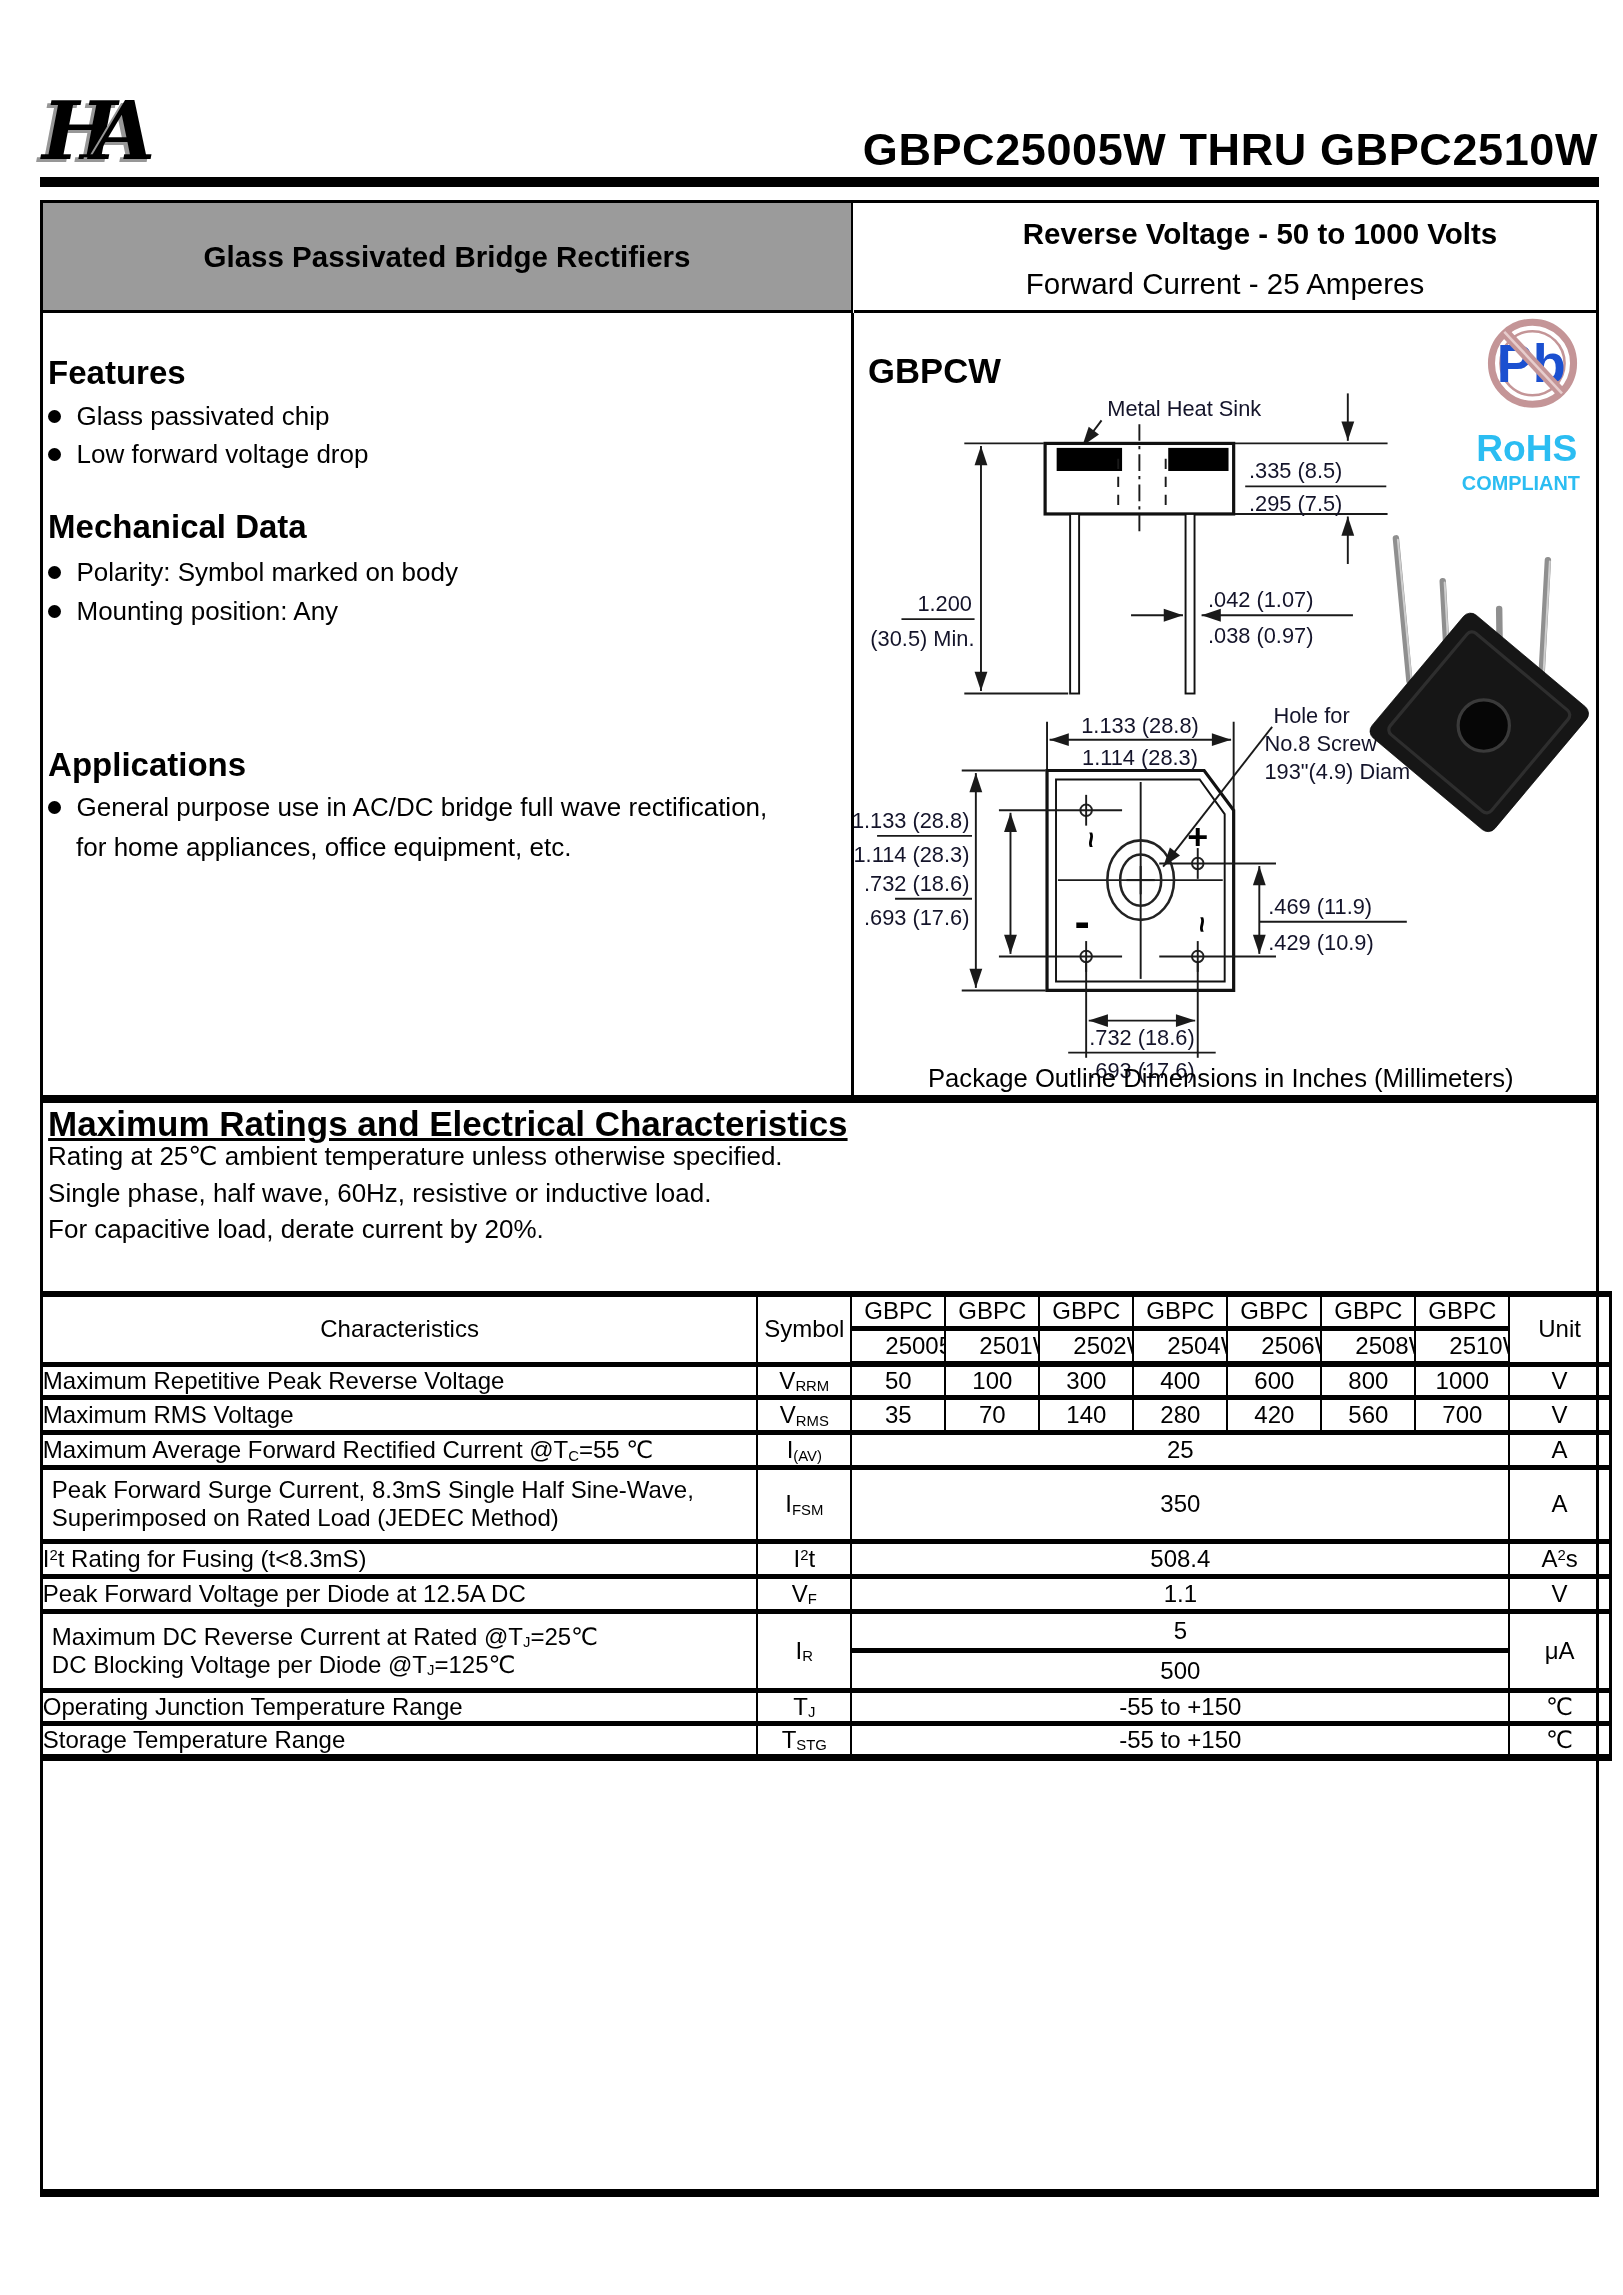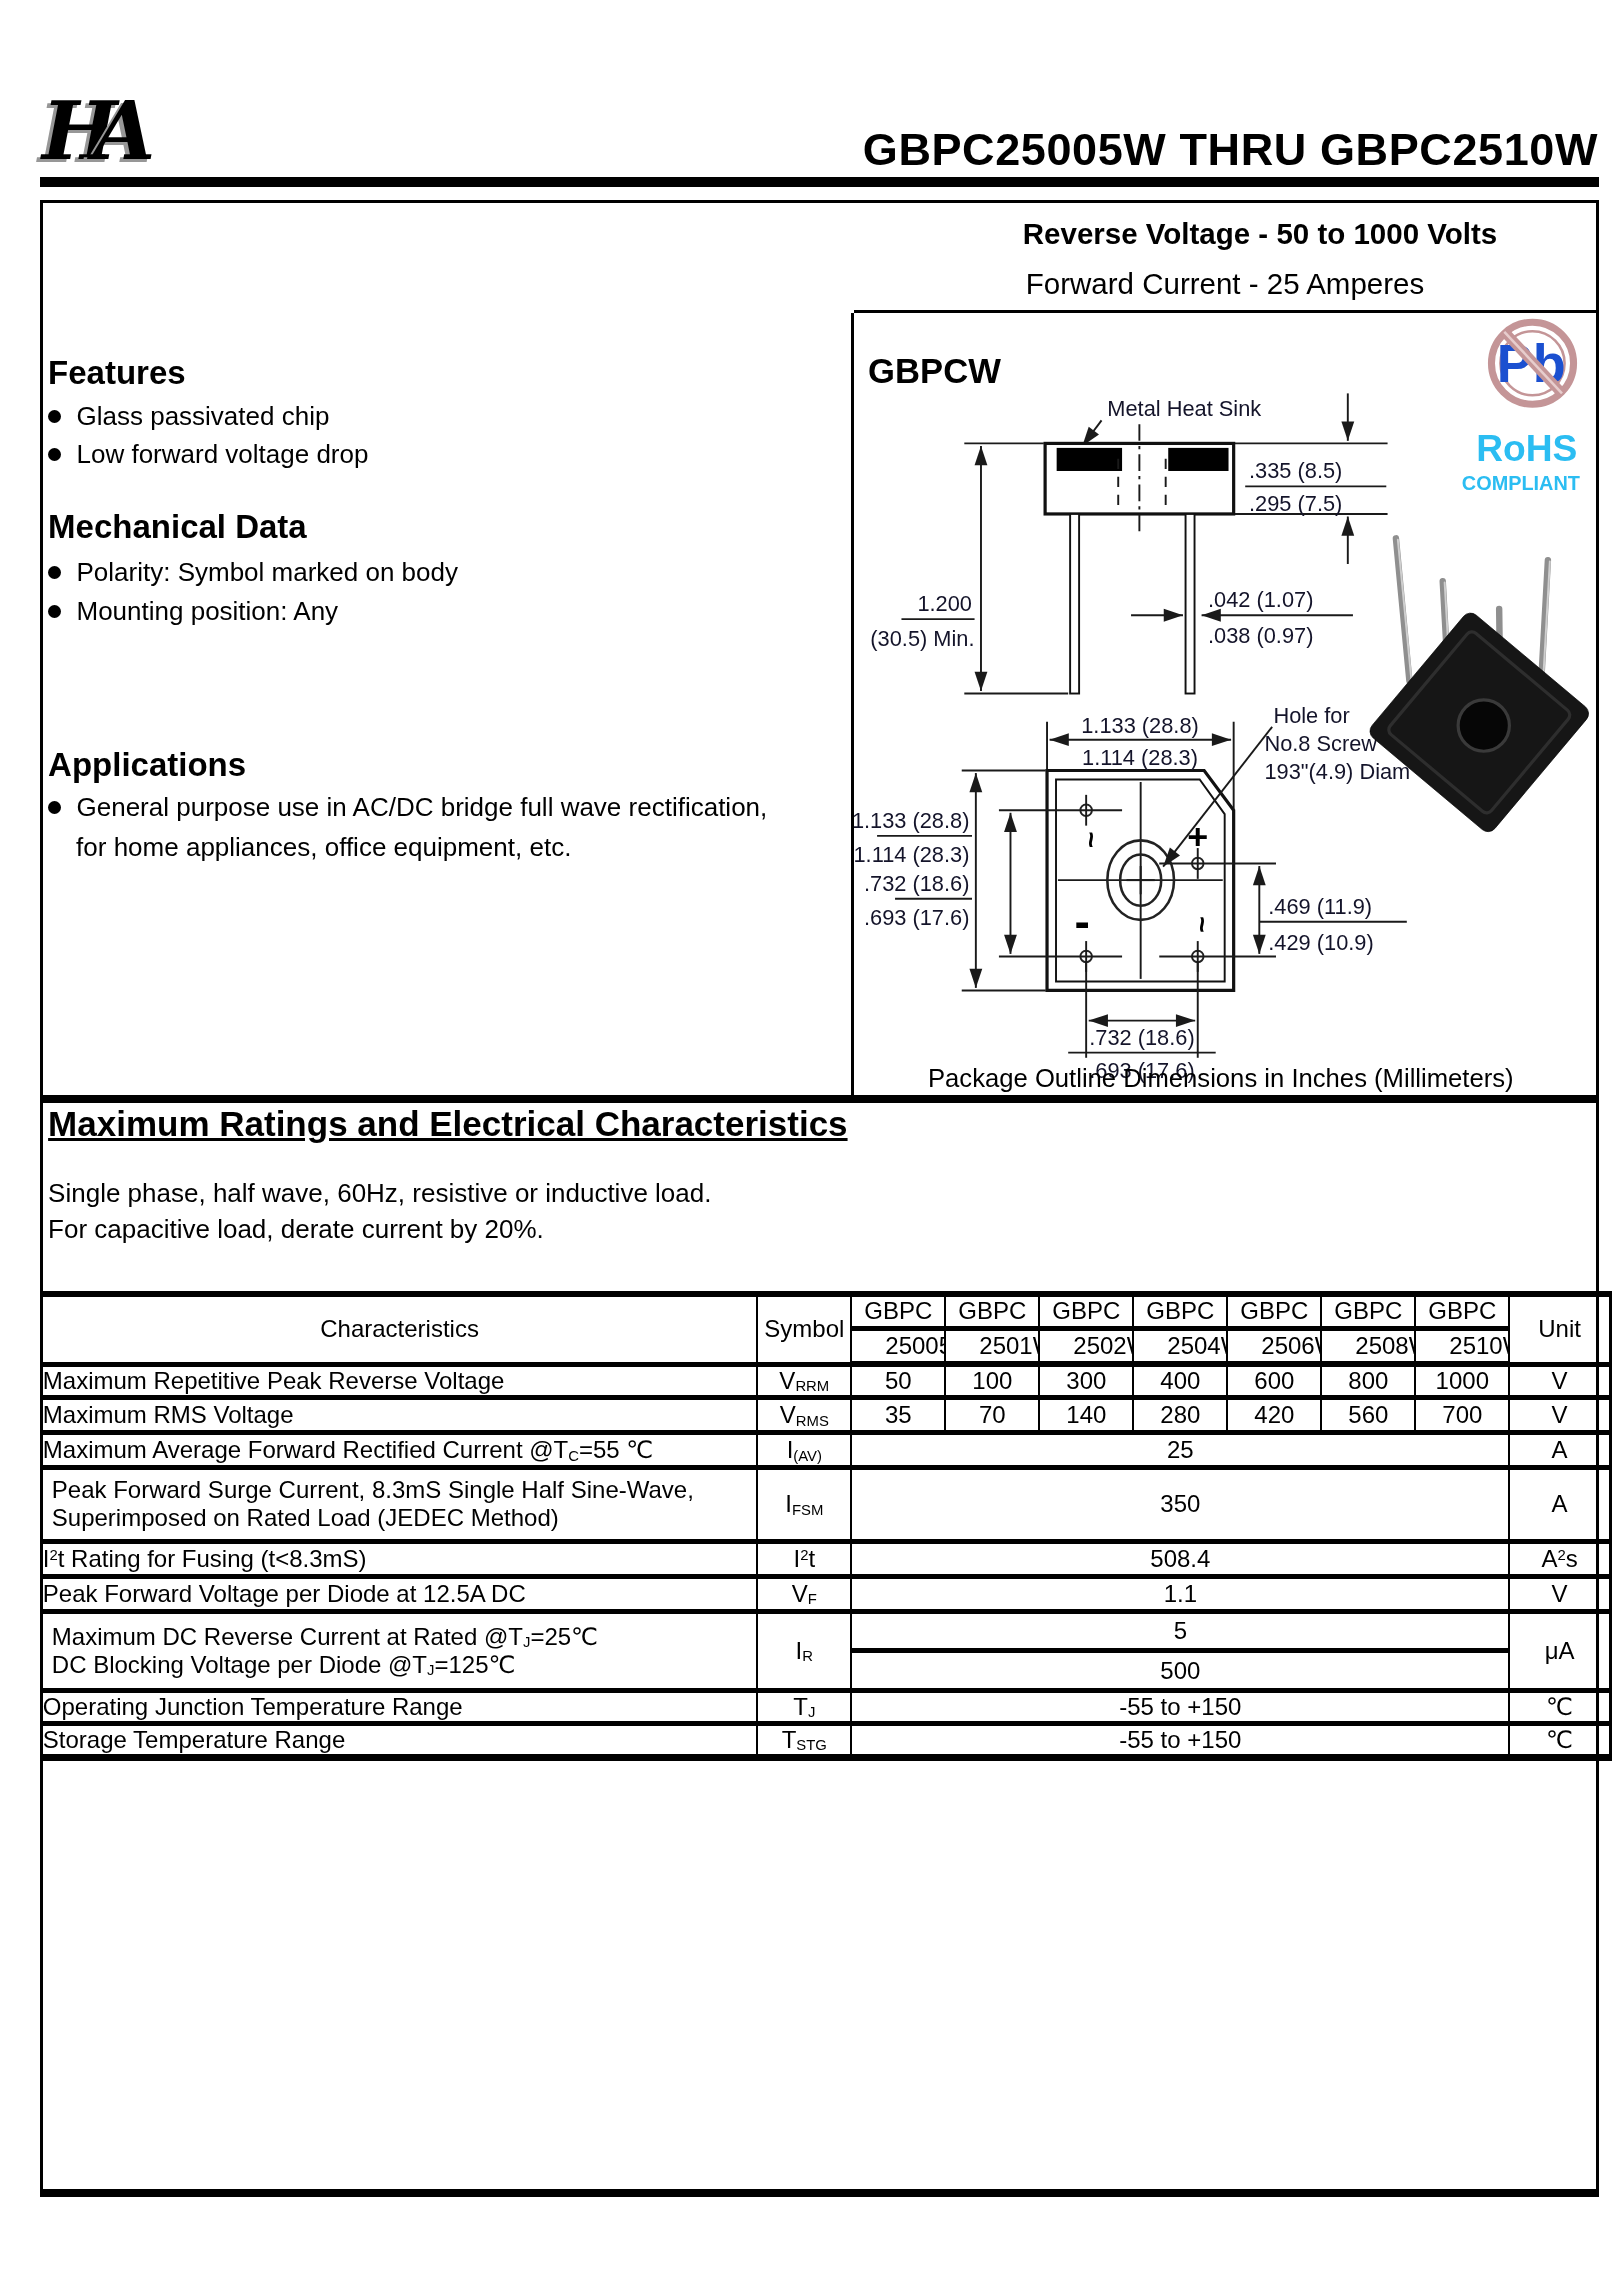--- a/index.html
+++ b/index.html
@@ -44,20 +44,23 @@
 </style>
 </head>
 <body>
 
 <div class="abs logo"><span>H</span><span class="a2">A</span></div>
 <div class="abs doc-title">GBPC25005W THRU GBPC2510W</div>
 <div class="abs header-rule"></div>
 
 <div class="abs outer-box">
 
+  <div class="abs tb-left">
+    <span>Glass Passivated Bridge Rectifiers</span>
+  </div>
   <div class="abs tb-right">
     <div class="abs tbr1">Reverse Voltage  -  50 to 1000 Volts</div>
     <div class="abs tbr2">Forward Current -  25 Amperes</div>
   </div>
   <div class="abs col-divider"></div>
 
   <div class="abs sec-h" style="top:151px">Features</div>
   <div class="abs li" style="top:198px">
       <span class="dot"></span>
       <span>Glass passivated chip</span>
@@ -225,20 +228,21 @@
       <rect x="2202" y="1022" width="206" height="206" rx="10" transform="rotate(40 2305 1125)" fill="none" stroke="#2e2e2e" stroke-width="5"></rect>
       <circle cx="2312" cy="1130" r="40" fill="#060606" stroke="#3a3a3a" stroke-width="5"></circle>
     </g>
 
     <text x="1902" y="1694" text-anchor="middle" font-size="40">Package Outline Dimensions in Inches (Millimeters)</text>
   </svg>
 
   <div class="abs sect-div"></div>
 
   <div class="abs ratings-h">Maximum Ratings and Electrical Characteristics</div>
+  <div class="abs note" style="top:938px">Rating at 25℃ ambient temperature unless otherwise specified.</div>
   <div class="abs note" style="top:975px">Single phase, half wave, 60Hz, resistive or inductive load.</div>
   <div class="abs note" style="top:1011px">For capacitive load, derate current by 20%.</div>
 
   <table class="specs">
     <colgroup>
       <col style="width:716px">
         <col style="width:94px">
       <col style="width:94px">
         <col style="width:94px">
         <col style="width:94px">

